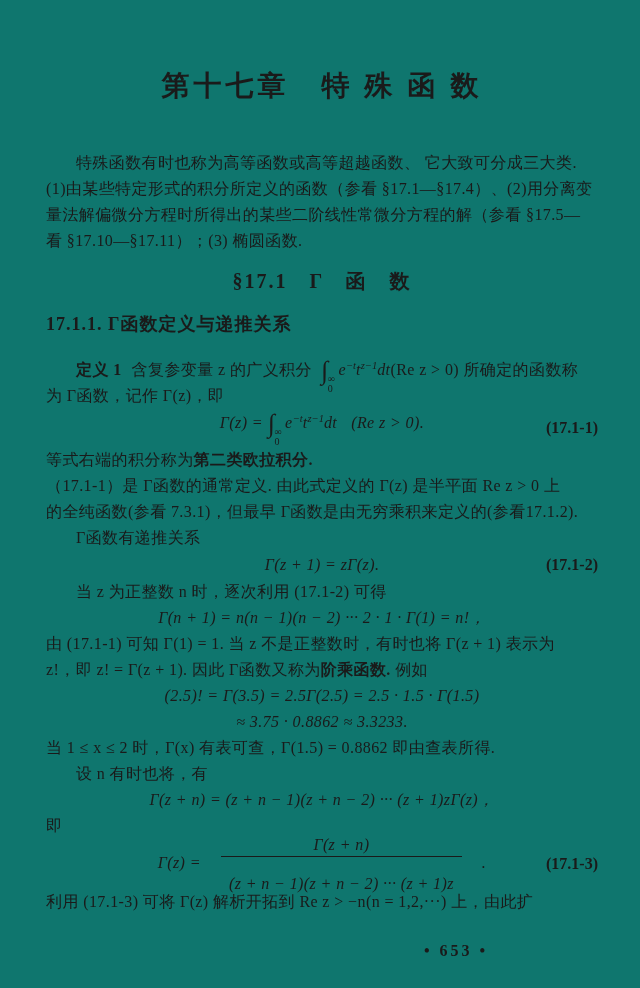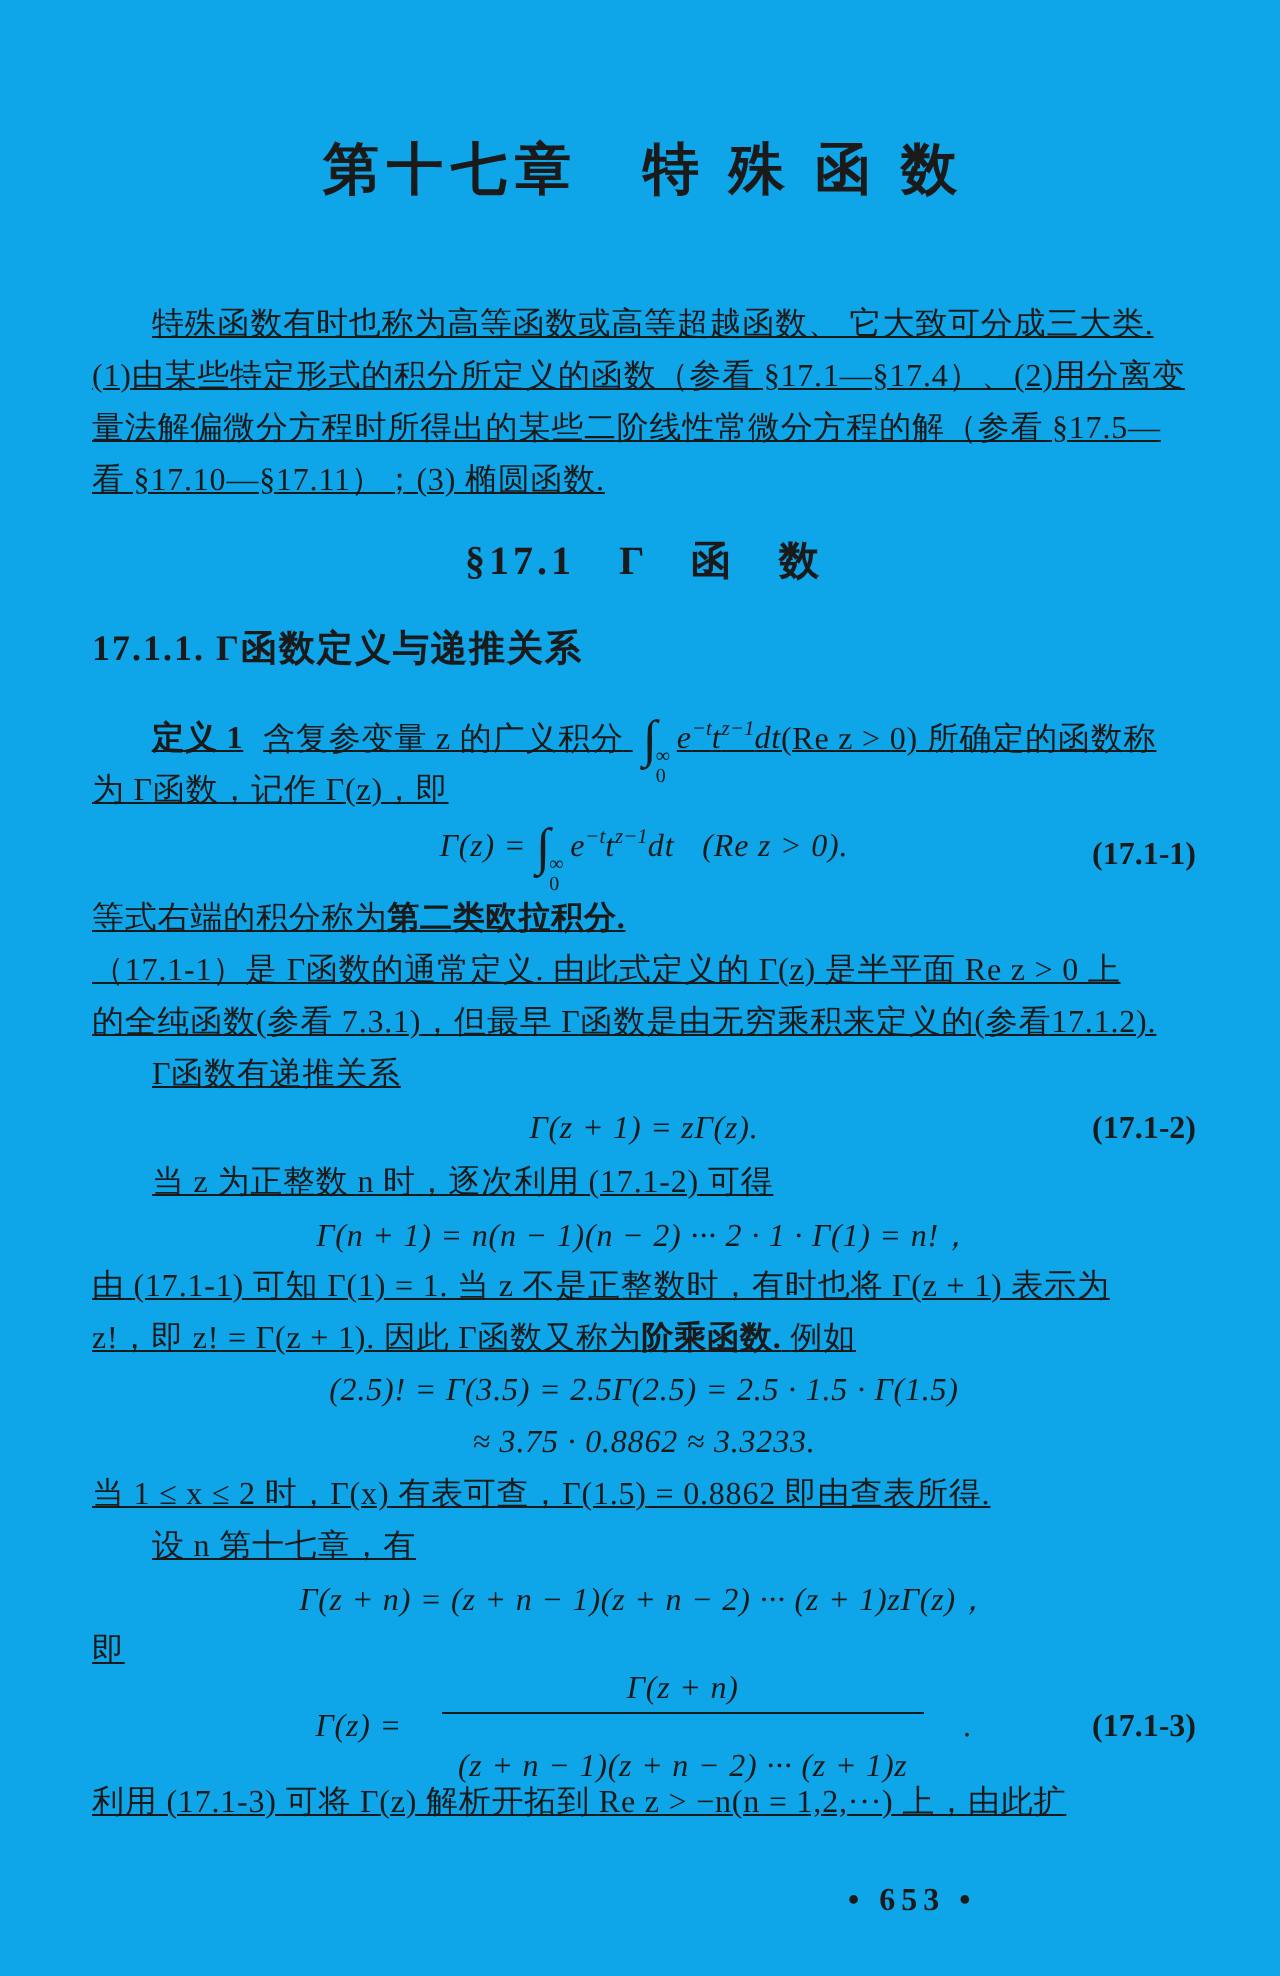--- a/index.html
+++ b/index.html
@@ -4,21 +4,21 @@
 <style>
   html, body {
     margin: 0;
     padding: 0;
     background: #ffffff;
   }
   .page {
     position: relative;
     width: 640px;
     height: 988px;
-    background: #0ea5e9;
+    background: #0f766e;
     color: #1a1a1a;
     font-family: "Liberation Serif", "DejaVu Serif", serif;
     overflow: hidden;
   }
   .content {
     position: absolute;
     left: 46px;
     right: 42px;
     top: 0;
   }
@@ -31,21 +31,20 @@
     font-weight: 700;
     letter-spacing: 4px;
     white-space: nowrap;
   }
   .line {
     min-height: 26px;
     line-height: 26px;
     font-size: 16px;
     letter-spacing: 0.4px;
     white-space: nowrap;
-    text-decoration: underline;
   }
   .ind { padding-left: 30px; }
   .mt48 { margin-top: 48px; }
   .sec-heading {
     margin-top: 14px;
     height: 26px;
     line-height: 26px;
     text-align: center;
     font-size: 20px;
     font-weight: 700;
@@ -189,21 +188,21 @@
     <div class="line"><span>z!，即 z! = Γ(z + 1). 因此 Γ函数又称为</span><span class="b">阶乘函数.</span> <span>例如</span></div>
 
     <div class="eqrow h26">
       <span class="eq m">(2.5)! = Γ(3.5) = 2.5Γ(2.5) = 2.5 · 1.5 · Γ(1.5)</span>
     </div>
     <div class="eqrow h26">
       <span class="eq m">≈ 3.75 · 0.8862 ≈ 3.3233.</span>
     </div>
 
     <div class="line">当 1 ≤ x ≤ 2 时，Γ(x) 有表可查，Γ(1.5) = 0.8862 即由查表所得.</div>
-    <div class="line ind">设 n 第十七章，有</div>
+    <div class="line ind">设 n 有时也将，有</div>
 
     <div class="eqrow h26">
       <span class="eq m">Γ(z + n) = (z + n − 1)(z + n − 2) ··· (z + 1)zΓ(z)，</span>
     </div>
 
     <div class="line">即</div>
 
     <div class="eqrow h50">
       <span class="eq m">
         <span>Γ(z) =</span><span class="frac">

